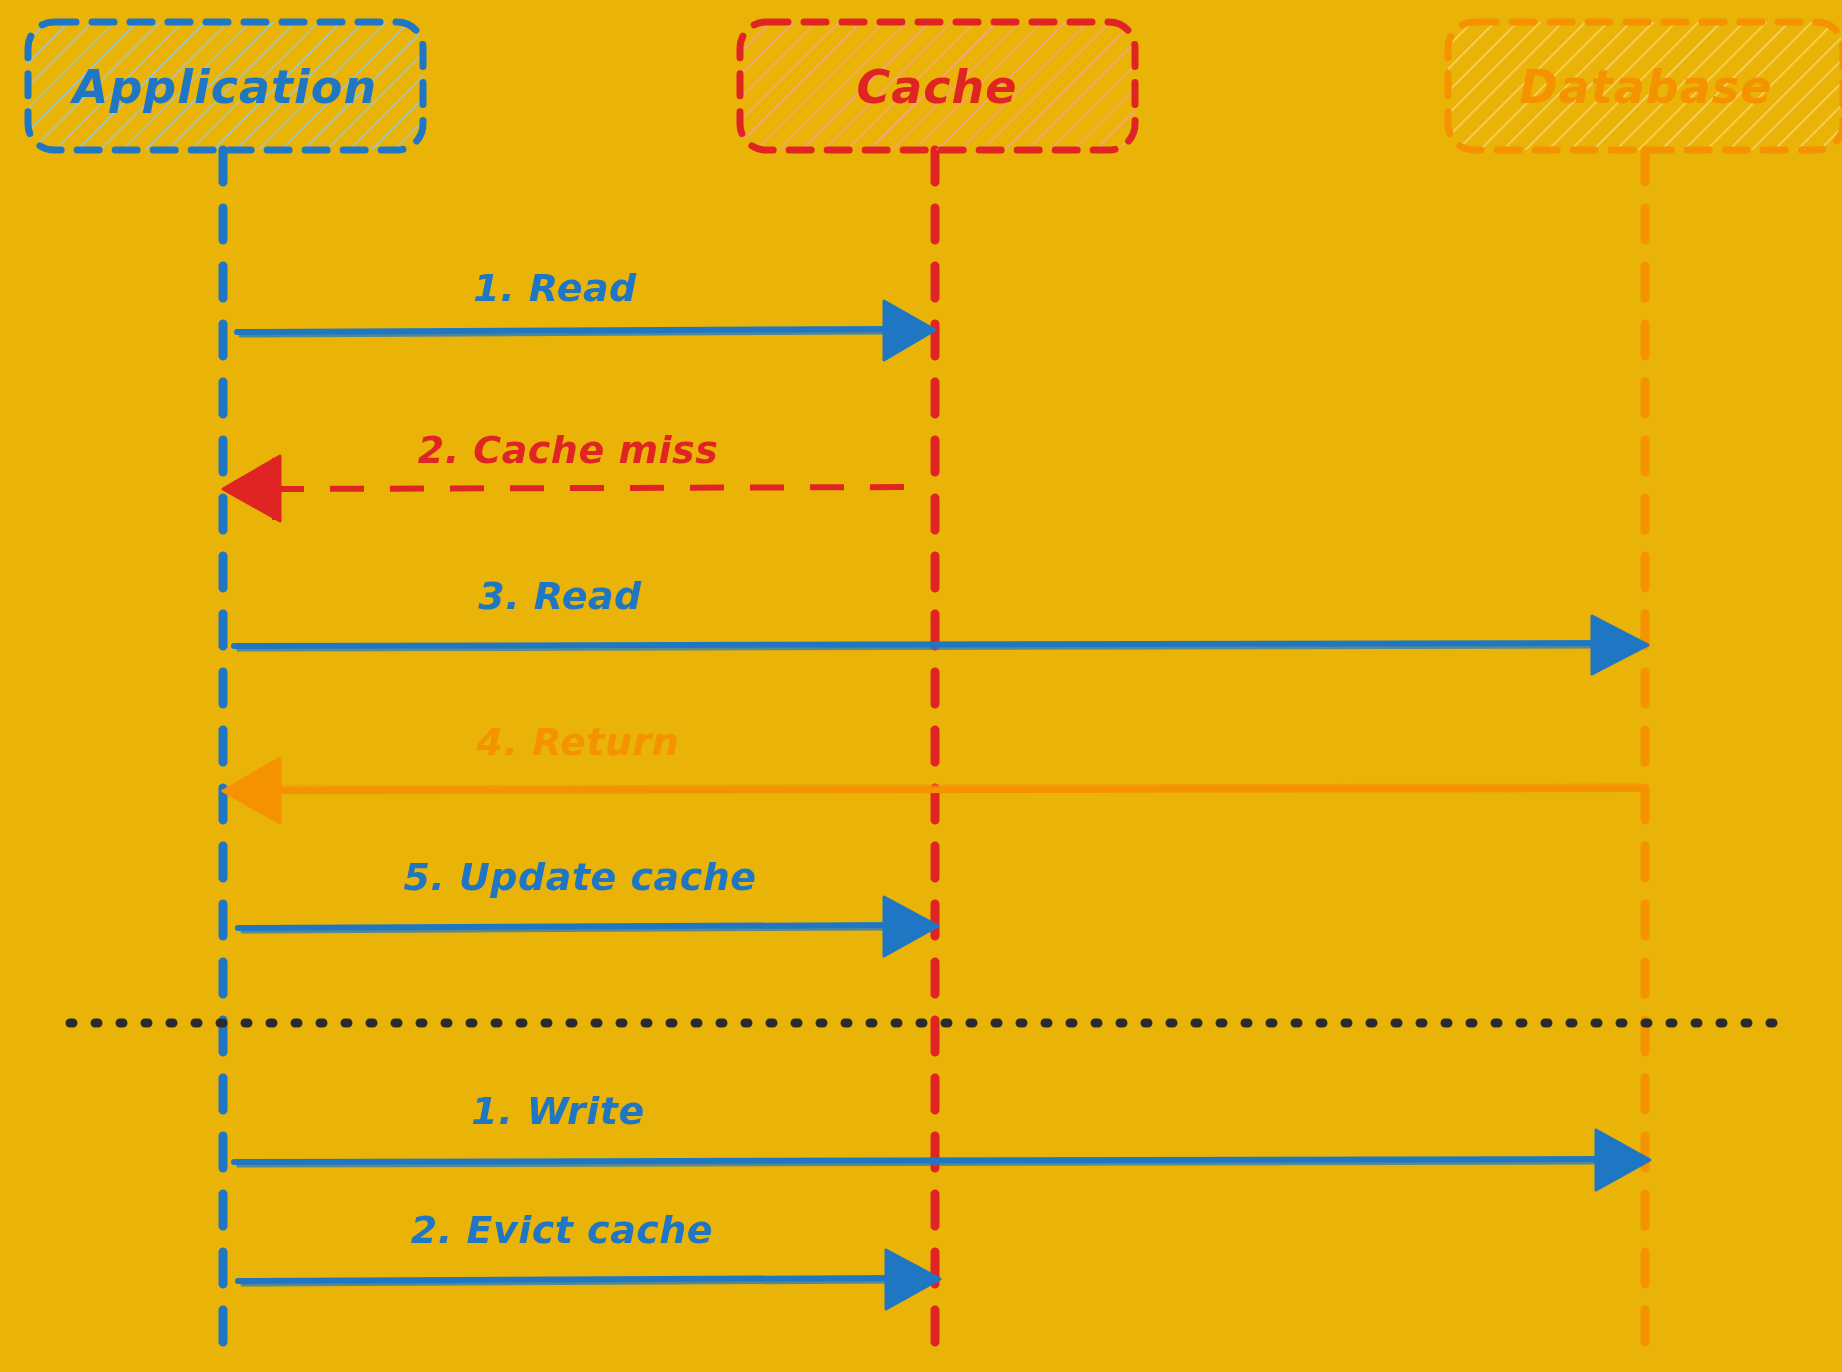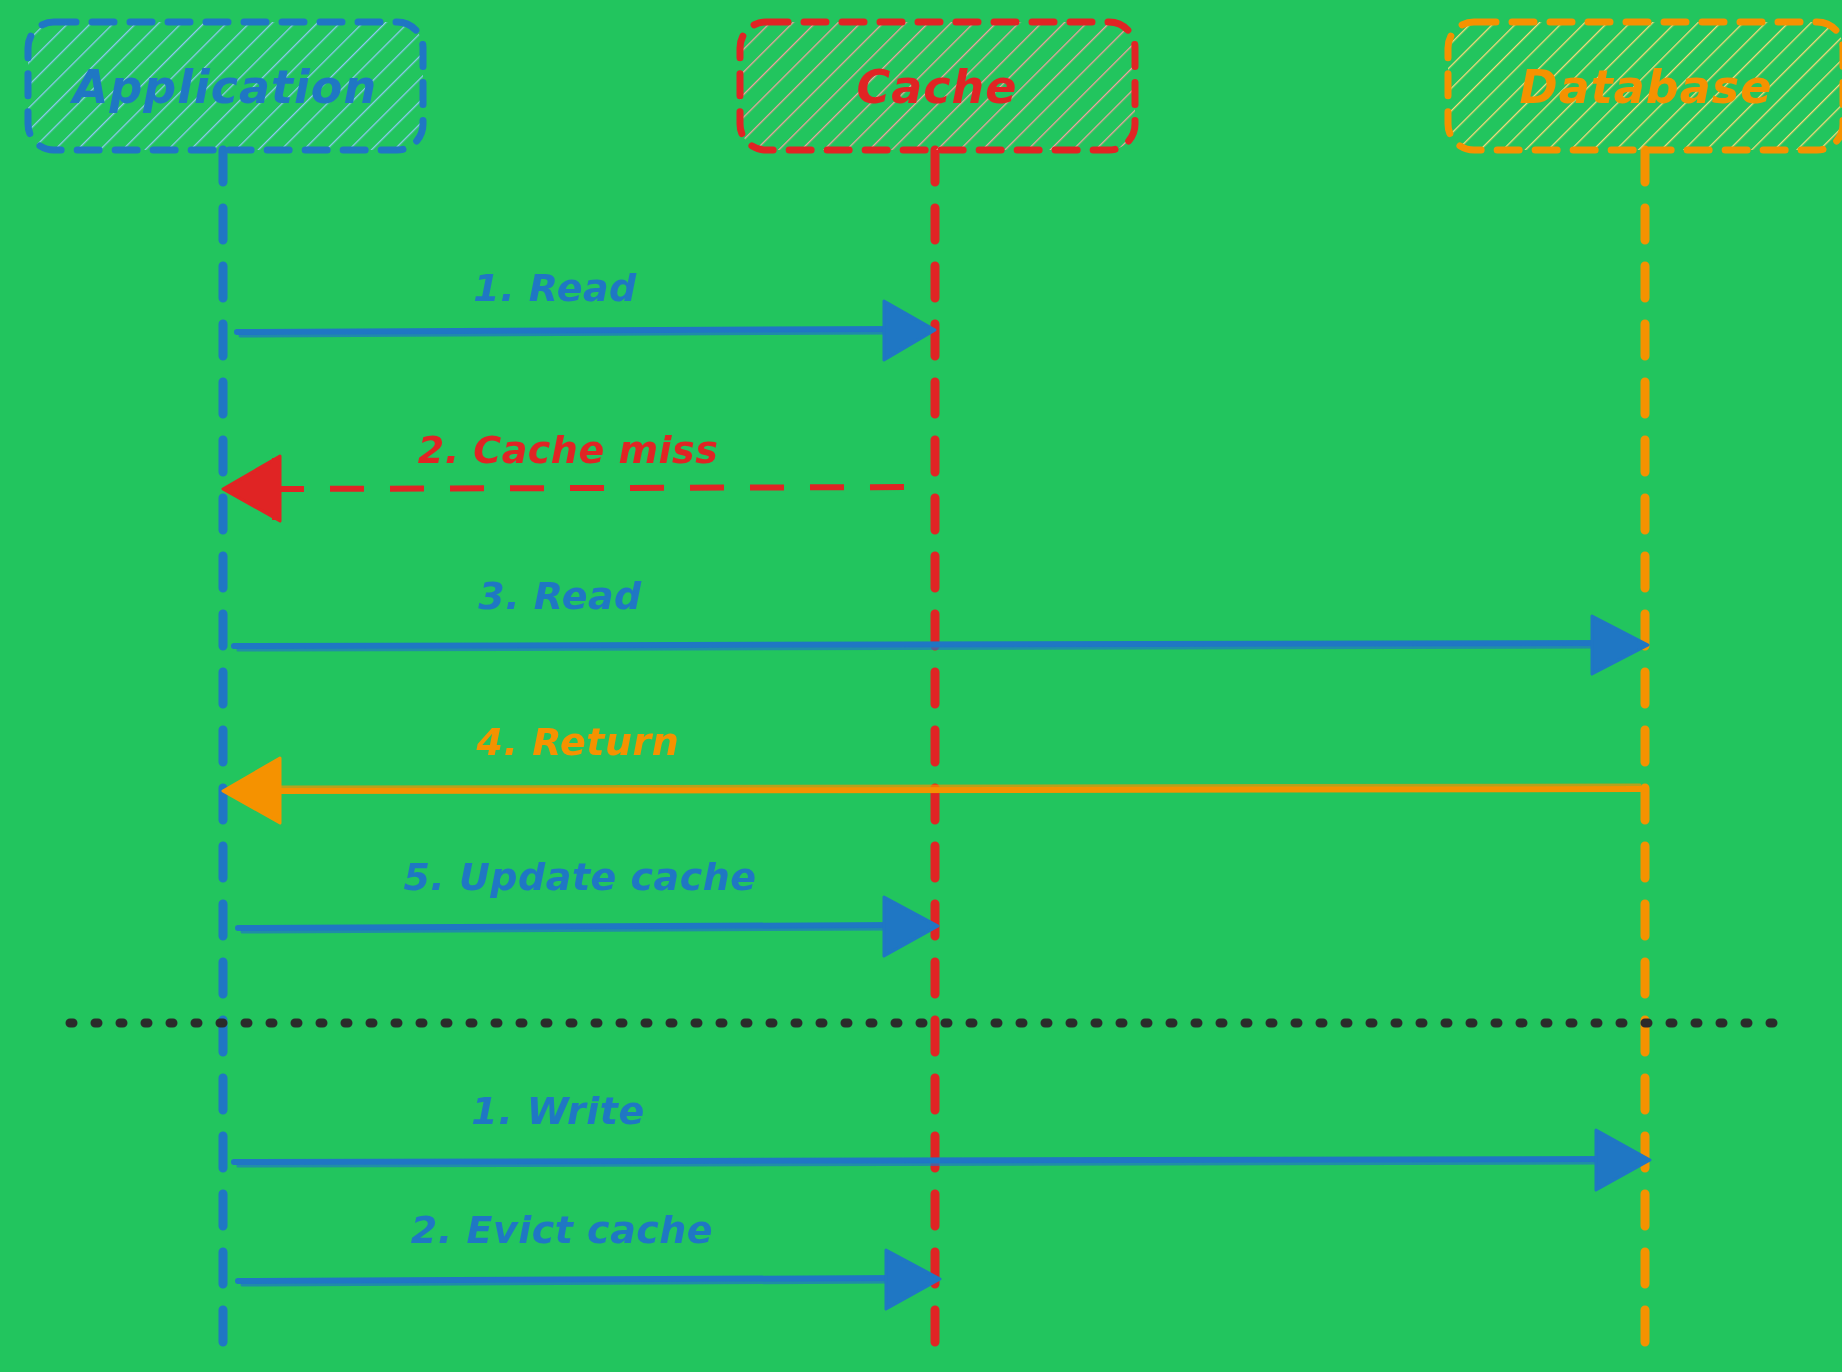--- a/index.html
+++ b/index.html
@@ -7,21 +7,21 @@
     padding: 0;
     background: #ffffff;
   }
   body {
     font-family: "DejaVu Sans", sans-serif;
   }
   #canvas-wrap {
     position: relative;
     width: 1842px;
     height: 1372px;
-    background: #22c55e;
+    background: #eab308;
     overflow: hidden;
   }
   #diagram-svg {
     position: absolute;
     top: 0;
     left: 0;
     width: 1842px;
     height: 1372px;
   }
   .participant-label {

